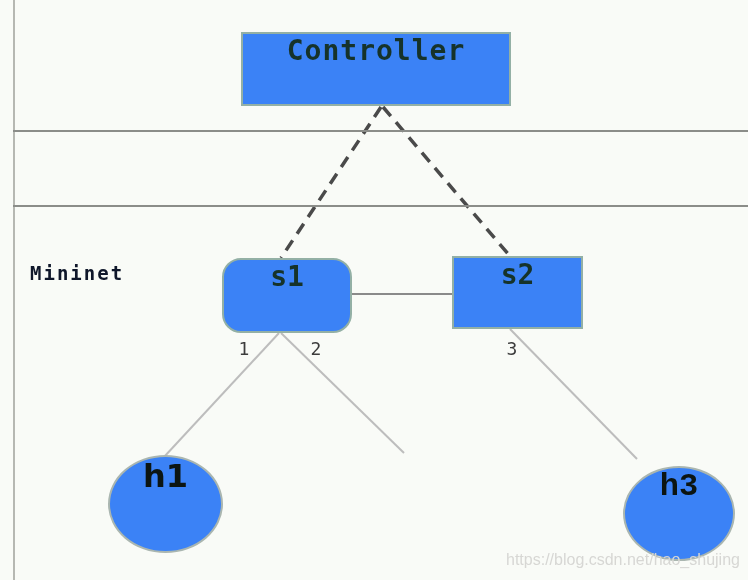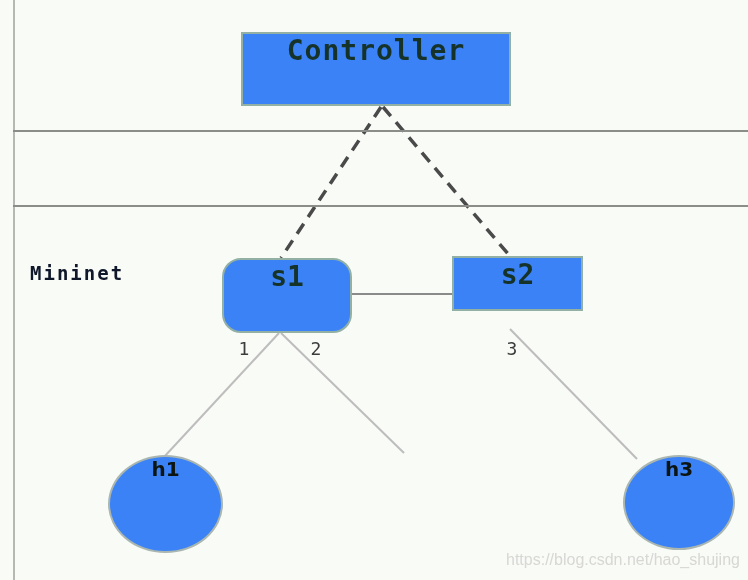--- a/index.html
+++ b/index.html
@@ -52,33 +52,33 @@
 
   .controller {
     left: 241px; top: 32px;
     width: 270px; height: 74px;
     font-size: 28px;
     letter-spacing: 1px;
   }
 
   .switch { font-size: 28px; }
   .s1 { left: 222px; top: 258px; width: 130px; height: 75px; border-radius: 19px; }
-  .s2 { left: 452px; top: 256px; width: 131px; height: 55px; }
+  .s2 { left: 452px; top: 256px; width: 131px; height: 73px; }
 
   .host {
     border: 2px solid #aab6b0;
     border-radius: 50%;
     color: #0c1512;
     font-weight: bold;
     font-family: "DejaVu Sans", "Liberation Sans", sans-serif;
-    font-size: 20px;
+    font-size: 32px;
   }
   .h1 { left: 108px; top: 455px; width: 115px; height: 98px; }
   .h2 { left: 358px; top: 455px; width: 114px; height: 97px; }
-  .h3 { left: 623px; top: 455px; width: 112px; height: 95px; }
+  .h3 { left: 623px; top: 466px; width: 112px; height: 95px; font-family: Liberation Mono, monospace; }
 
   .zone-label {
     position: absolute;
     left: 30px; top: 230px;
     font-size: 19px;
     font-weight: bold;
     letter-spacing: 2px;
     color: #0f172a;
     margin-top: 32px;
   }

